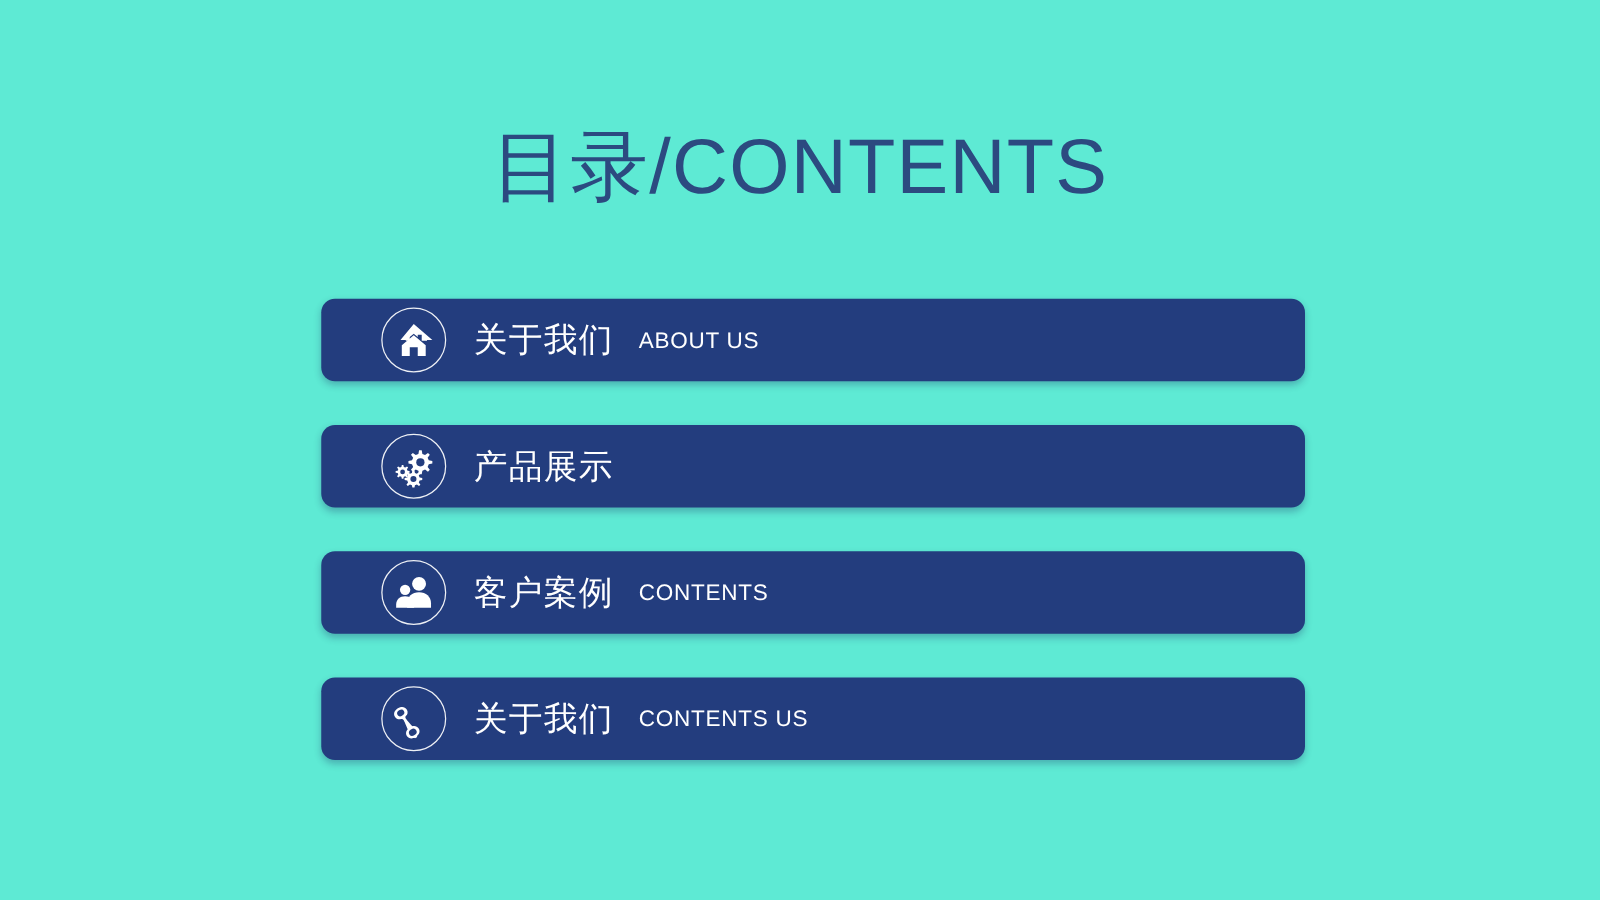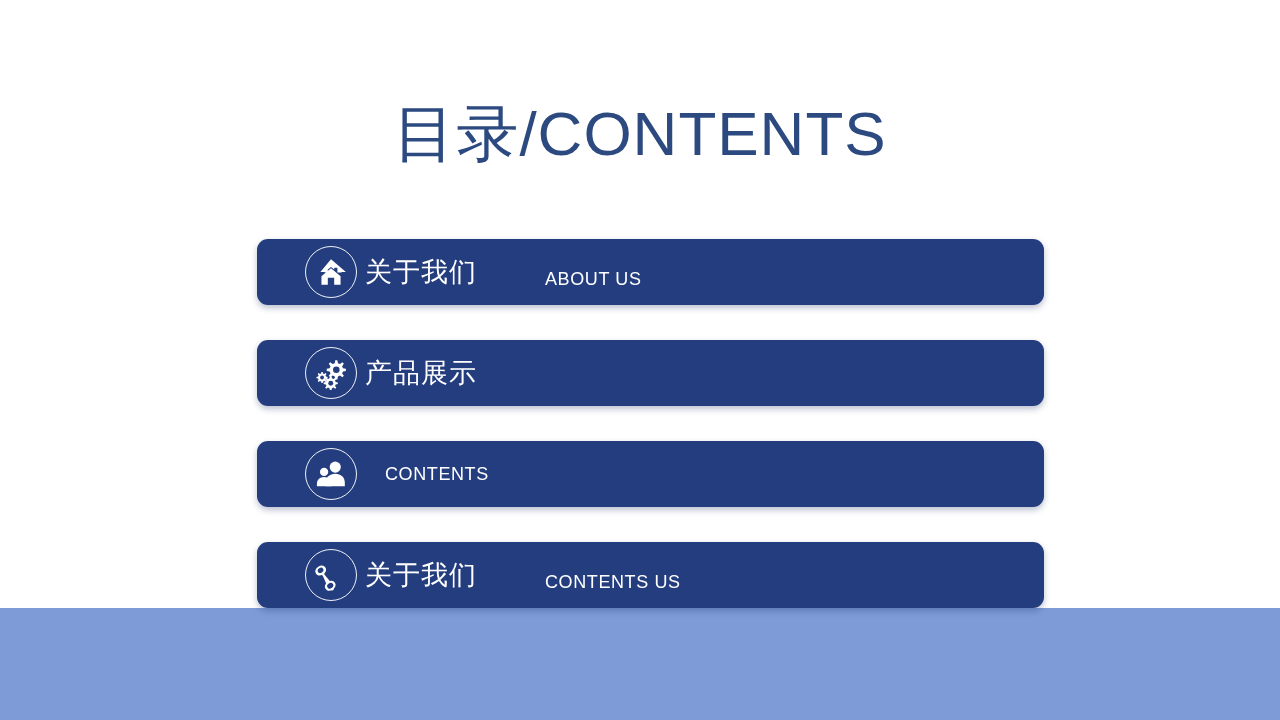--- a/index.html
+++ b/index.html
@@ -11,22 +11,22 @@
     width: 1280px;
     height: 720px;
     overflow: hidden;
     background: #7e9bd8;
     font-family: "Liberation Sans", "DejaVu Sans", sans-serif;
   }
 
   .slide {
     position: relative;
     width: 1280px;
-    height: 608px;
-    background: #ffffff;
+    height: 720px;
+    background: #5eead4;
   }
 
   
   .slide-title {
     position: absolute;
     left: 0;
     top: 98px;
     width: 1280px;
     text-align: center;
     font-size: 62px;
@@ -76,26 +76,25 @@
     box-sizing: border-box;
   }
   .row-icon svg {
     display: block;
     width: 34px;
     height: 34px;
     fill: #ffffff;
   }
 
   .row-label {
-    margin-left: 8px;
+    margin-left: 22px;
     color: #ffffff;
     white-space: nowrap;
     display: flex;
-    align-items: flex-end;
-    gap: 48px;
+    align-items: center;
   }
   .label-cn {
     font-size: 27px;
     font-weight: 400;
     letter-spacing: 1px;
   }
   .label-en {
     font-size: 18px;
     font-weight: 400;
     letter-spacing: 0.6px;
@@ -160,20 +159,21 @@
         <svg viewBox="0 0 64 64" aria-hidden="true">
 
           <circle cx="40" cy="19" r="10.5"></circle>
           <path d="M40 31.5 C50.5 31.5 58 38.5 58 48 L58 55 L22 55 L22 48 C22 38.5 29.5 31.5 40 31.5 Z"></path>
 
           <circle cx="19" cy="28" r="7.8"></circle>
           <path d="M19 37.5 C27 37.5 32.5 42.8 32.5 50 L32.5 55 L5.5 55 L5.5 50 C5.5 42.8 11 37.5 19 37.5 Z"></path>
         </svg>
       </span>
       <span class="row-label">
+        <span class="label-cn">客户案例</span>
         <span class="label-en">CONTENTS</span>
       </span>
     </div>
 
     <div class="menu-row">
       <span class="row-icon">
         <svg viewBox="0 0 64 64" aria-hidden="true">
           <g transform="rotate(-32 32 32)">
 
             <path d="M20 6 C26.5 6 30.5 9.5 30.5 14.5 C30.5 19 27.5 21.5 24.5 22.2

